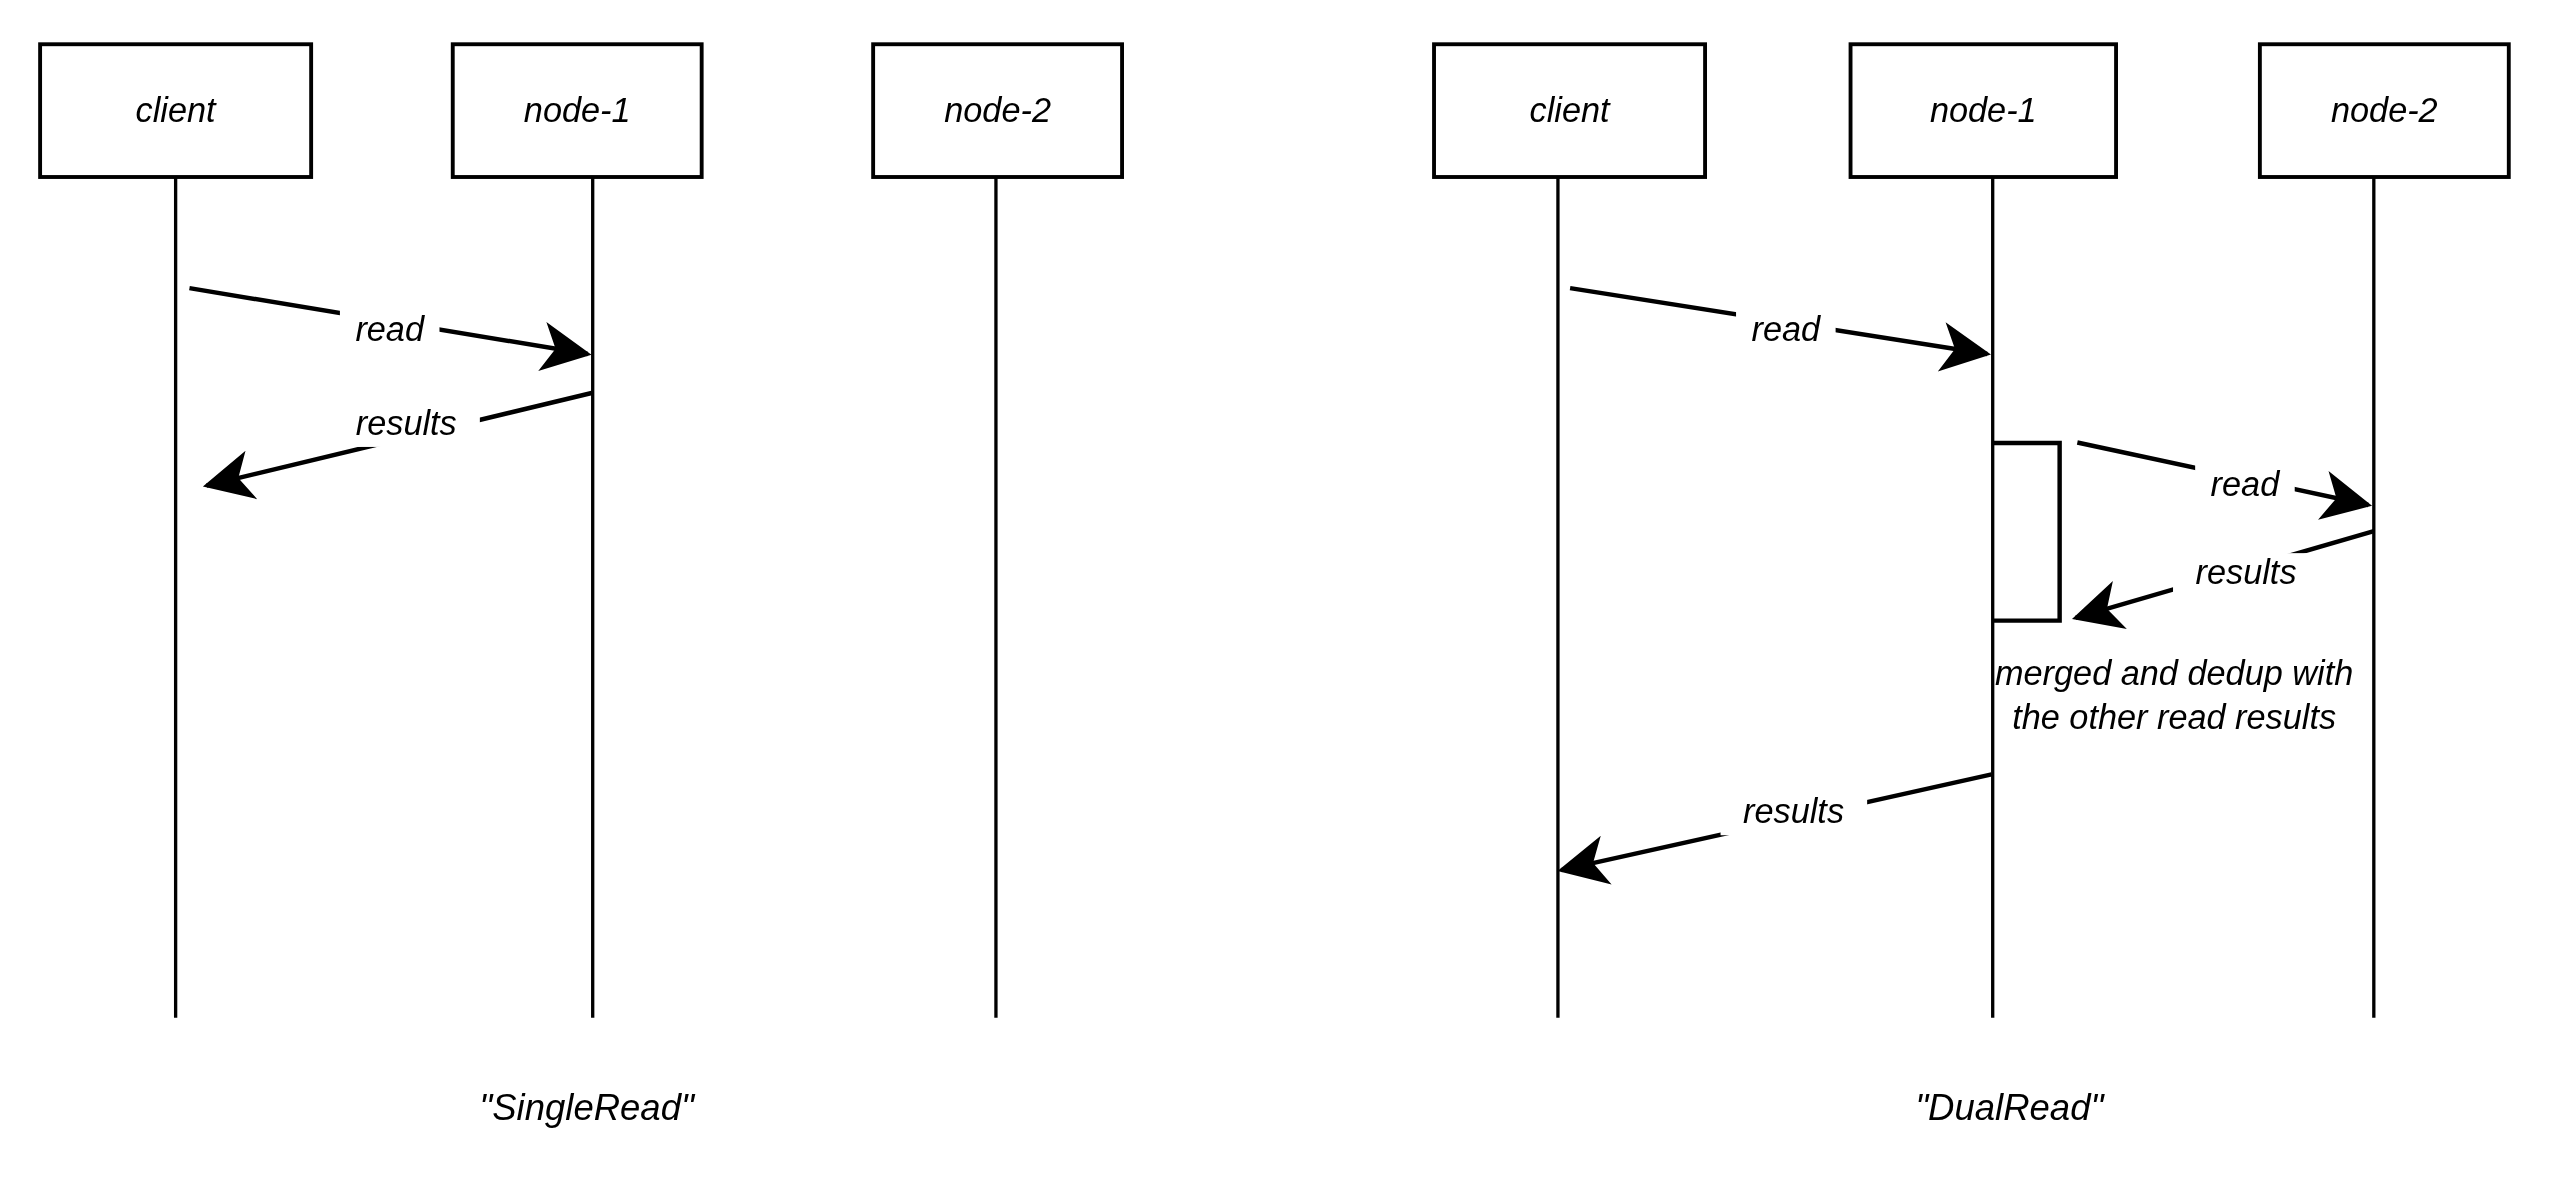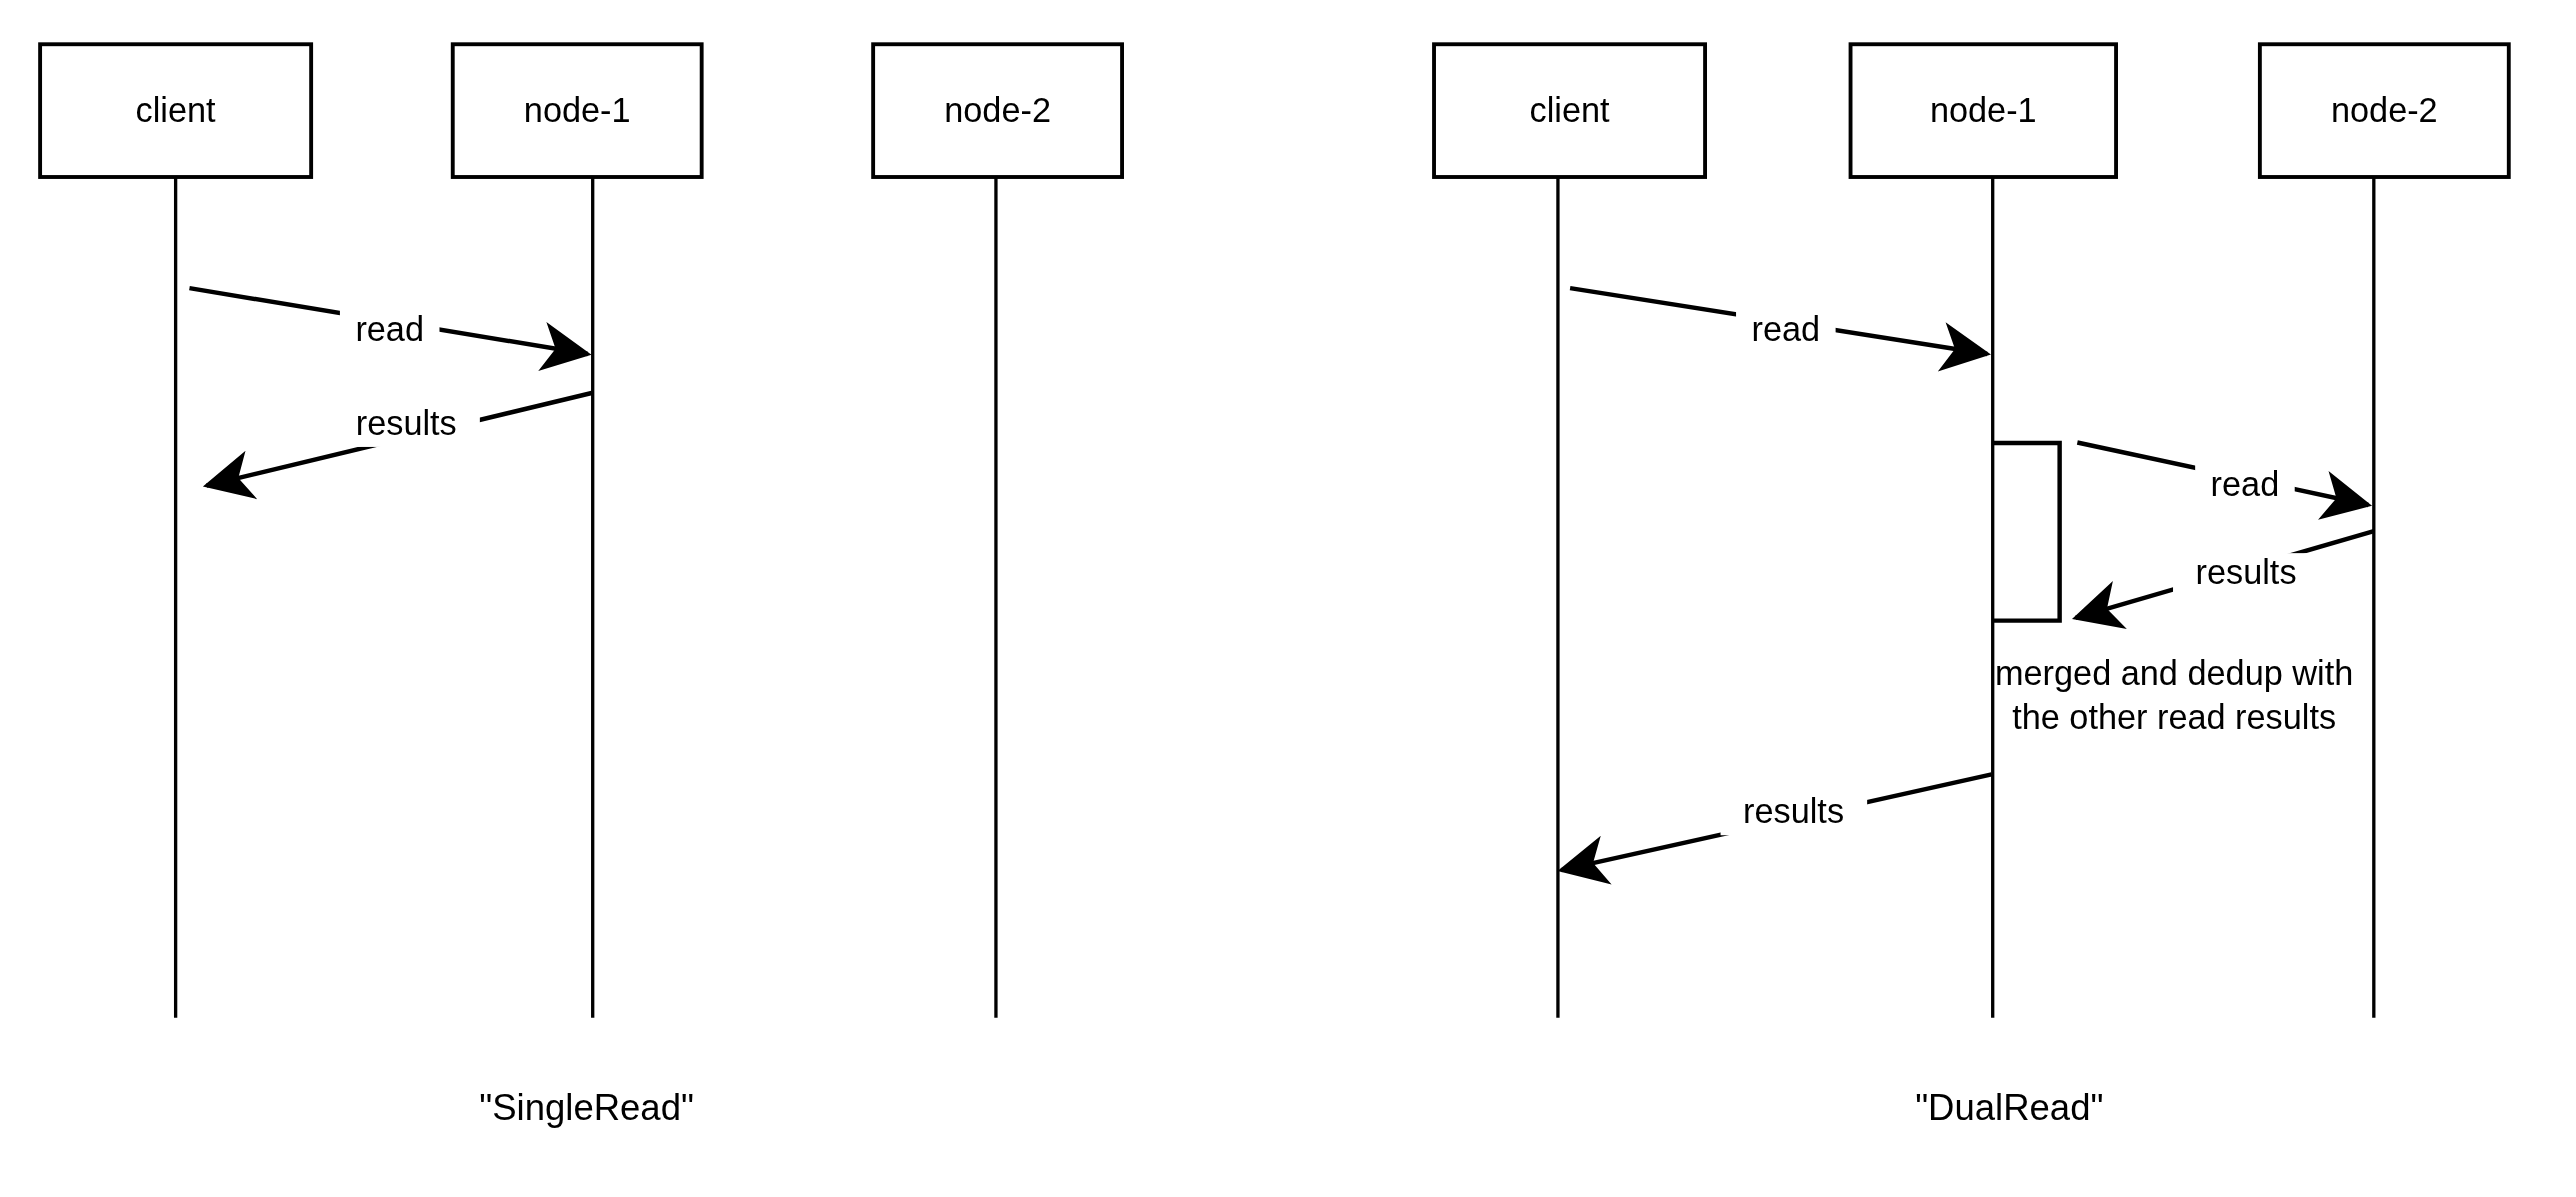--- a/index.html
+++ b/index.html
@@ -11,20 +11,21 @@
   body {
     font-family: "Liberation Sans", sans-serif;
     color: #000000;
   }
   #canvas {
     position: relative;
     width: 2576px;
     height: 1197px;
     background: #ffffff;
     overflow: hidden;
+    font-style: italic;
   }
   #diagram-svg {
     position: absolute;
     left: 0;
     top: 0;
     width: 2576px;
     height: 1197px;
     display: block;
   }
   .lifeline-box {

